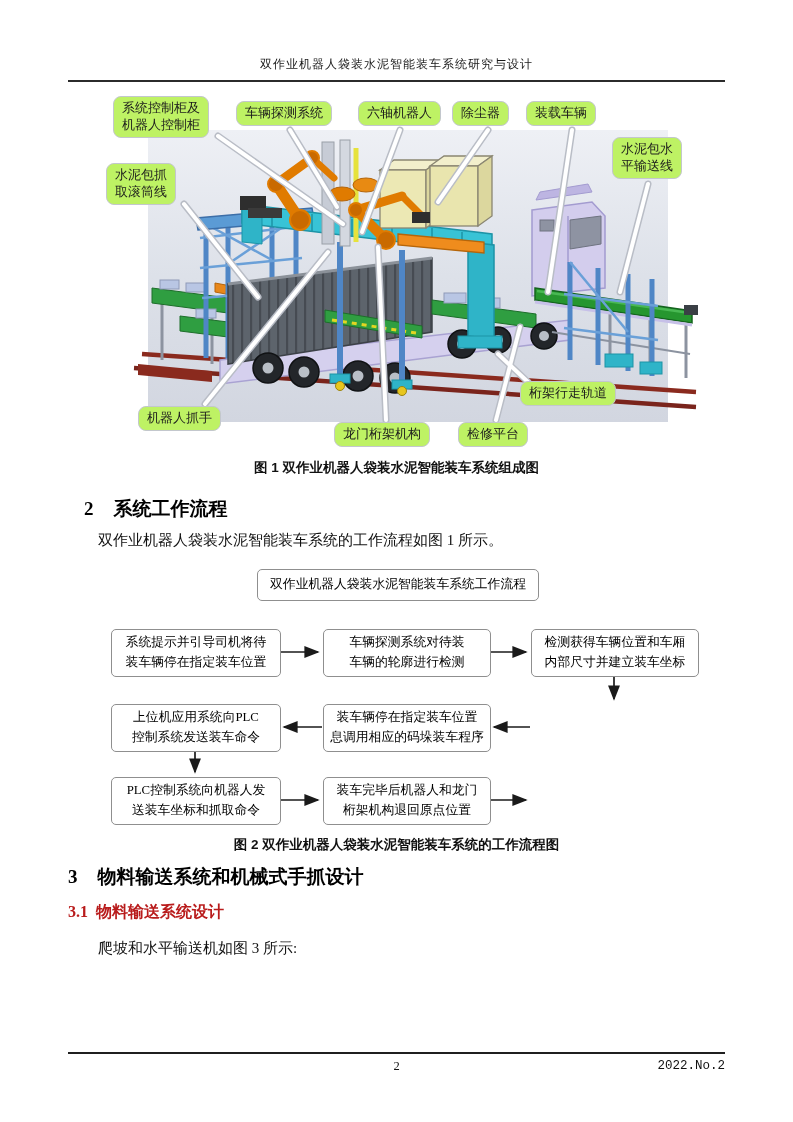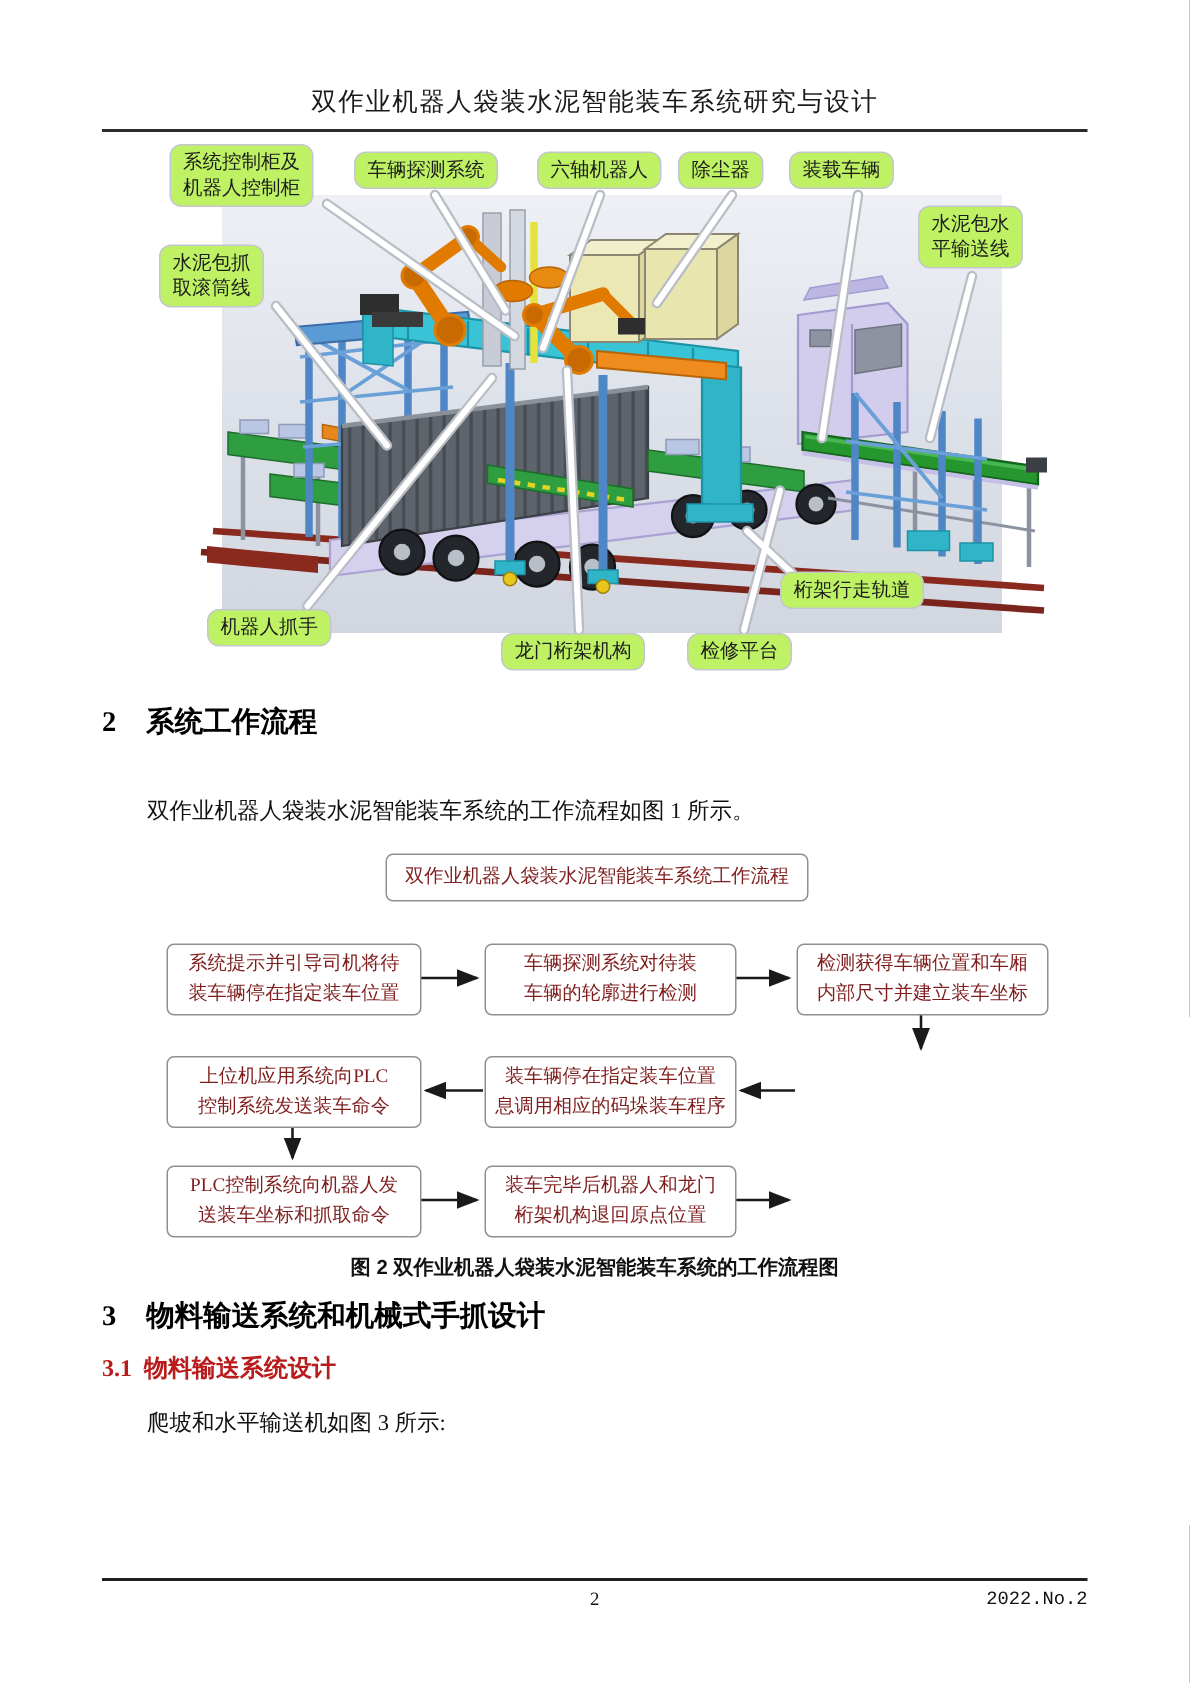--- a/index.html
+++ b/index.html
@@ -2,50 +2,50 @@
 <html><head>
 <meta charset="utf-8">
 <style>
   html,body{margin:0;padding:0;background:#9a9a9a;}
   .page{
     position:relative;width:793px;height:1122px;margin:0 auto;background:#ffffff;
     font-family:"Liberation Serif", serif;color:#111;overflow:hidden;
   }
   
   .header{position:absolute;left:68px;right:68px;top:56px;}
-  .header-title{text-align:center;font-size:17px;letter-spacing:1px;color:#1a1a1a;
+  .header-title{text-align:center;font-size:12px;letter-spacing:1px;color:#1a1a1a;
     padding-bottom:7px;border-bottom:2px solid #2b2b2b;}
   
   .figure1{position:absolute;left:100px;top:92px;width:600px;height:365px;}
   .figure1 svg{position:absolute;left:0;top:0;}
   .fig-label{
     position:absolute;background:#bef264;border:1.5px solid #c3c7cd;border-radius:8px;
     padding:3px 8px;font:13px/1.3 "Liberation Sans", sans-serif;color:#1c1c1c;
     text-align:center;white-space:pre-line;z-index:3;
   }
   .caption{position:absolute;left:68px;right:68px;text-align:center;
     font:bold 13.5px "Liberation Sans", sans-serif;color:#111;}
   .caption1{top:459px;}
   .caption2{top:836px;}
   
   .h-section{position:absolute;left:68px;font:bold 19px "Liberation Sans", sans-serif;color:#000;}
-  .h2{top:468px;}
+  .h2{top:496px;margin-left:16px;}
   .h3{top:864px;}
   .h-num{display:inline-block;margin-right:20px;font-family:"Liberation Serif",serif;font-weight:bold;}
   .h-sub{position:absolute;left:68px;top:902px;font:bold 16px "Liberation Sans", sans-serif;color:#b91c1c;}
   .h-sub .h-num{margin-right:8px;}
   .body-p{position:absolute;left:68px;right:68px;font-size:15px;color:#111;text-indent:2em;}
   .p1{top:531px;}
   .p2{top:939px;}
   
   .flowchart{position:absolute;left:97px;top:565px;width:600px;height:262px;}
   .flow-box{
     position:absolute;background:#fff;border:1.3px solid #8f8f8f;border-radius:5px;
     display:flex;align-items:center;justify-content:center;text-align:center;
-    font:12.8px/1.55 "Liberation Serif", serif;color:#7f1d1d;white-space:pre-line;
+    font:12.8px/1.55 "Liberation Serif", serif;color:#000000;white-space:pre-line;
   }
   .flow-title{left:160px;top:4px;width:280px;height:30px;}
   .fb-r1{top:64px;height:46px;}
   .fb-r2{top:139px;height:46px;}
   .fb-r3{top:212px;height:46px;}
   .fb-c1{left:14px;width:168px;}
   .fb-c2{left:226px;width:166px;}
   .fb-c3{left:434px;width:166px;}
   .flow-arrows{position:absolute;left:0;top:0;}
   
@@ -280,20 +280,21 @@
     <div class="fig-label" style="left:512px;top:45px;">水泥包水
 平输送线</div>
     <div class="fig-label" style="left:6px;top:71px;">水泥包抓
 取滚筒线</div>
     <div class="fig-label" style="left:38px;top:314px;">机器人抓手</div>
     <div class="fig-label" style="left:234px;top:330px;">龙门桁架机构</div>
     <div class="fig-label" style="left:358px;top:330px;">检修平台</div>
     <div class="fig-label" style="left:420px;top:289px;">桁架行走轨道</div>
   </div>
 
+  <div class="caption caption1">图 1 双作业机器人袋装水泥智能装车系统组成图</div>
 
   <div class="h-section h2">
     <span class="h-num">2</span><span>系统工作流程</span>
   </div>
   <div class="body-p p1">双作业机器人袋装水泥智能装车系统的工作流程如图 1 所示。</div>
 
   <div class="flowchart">
     <svg class="flow-arrows" width="600" height="262" viewBox="0 0 600 262">
       <defs>
         <marker id="arr" markerWidth="9" markerHeight="8" refX="8" refY="3.5" orient="auto">

